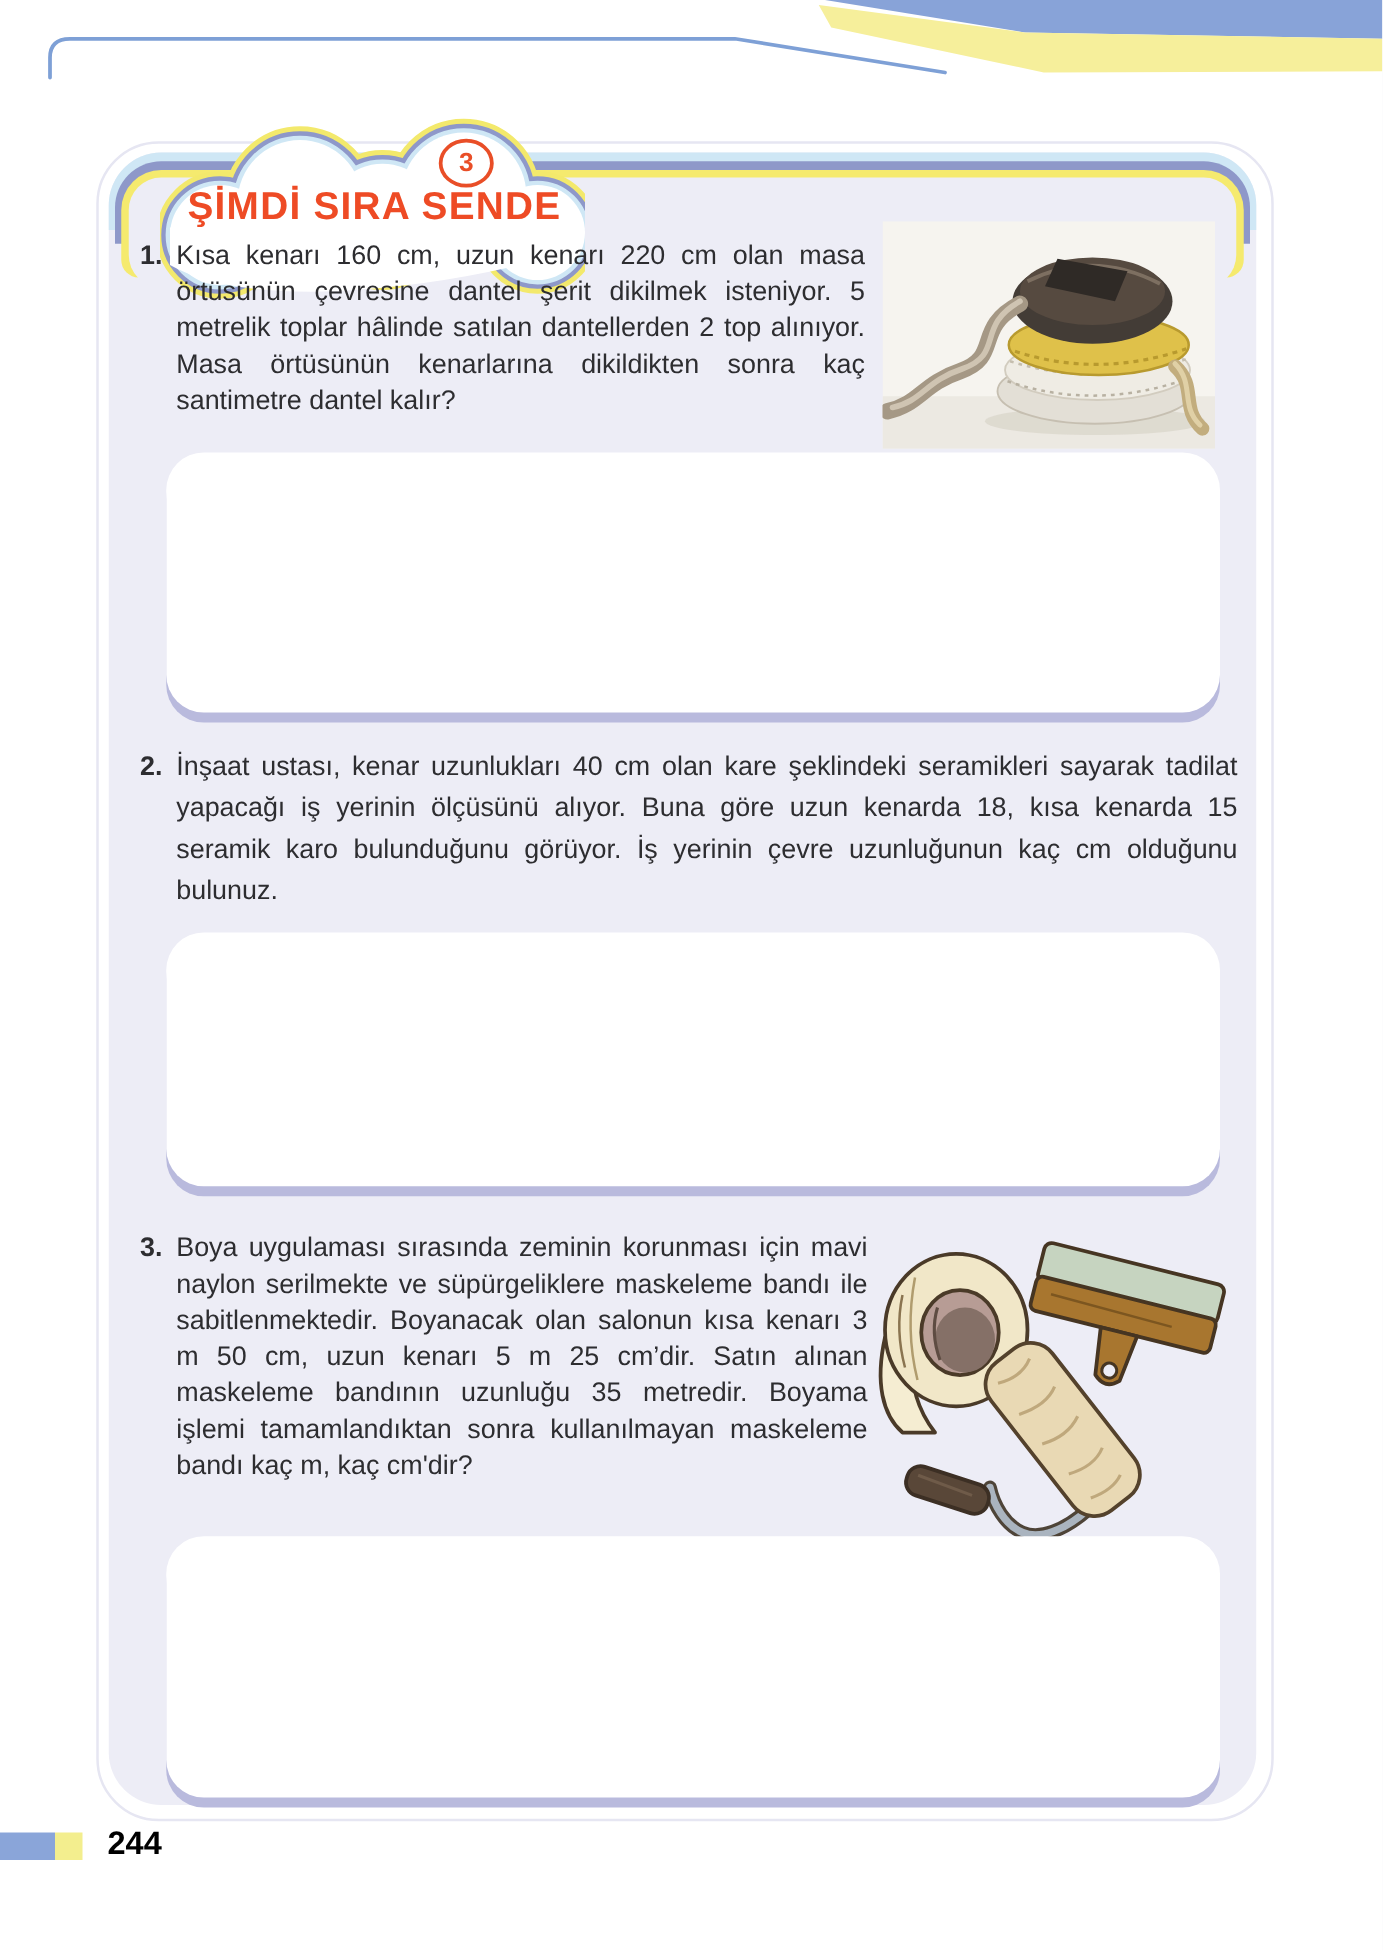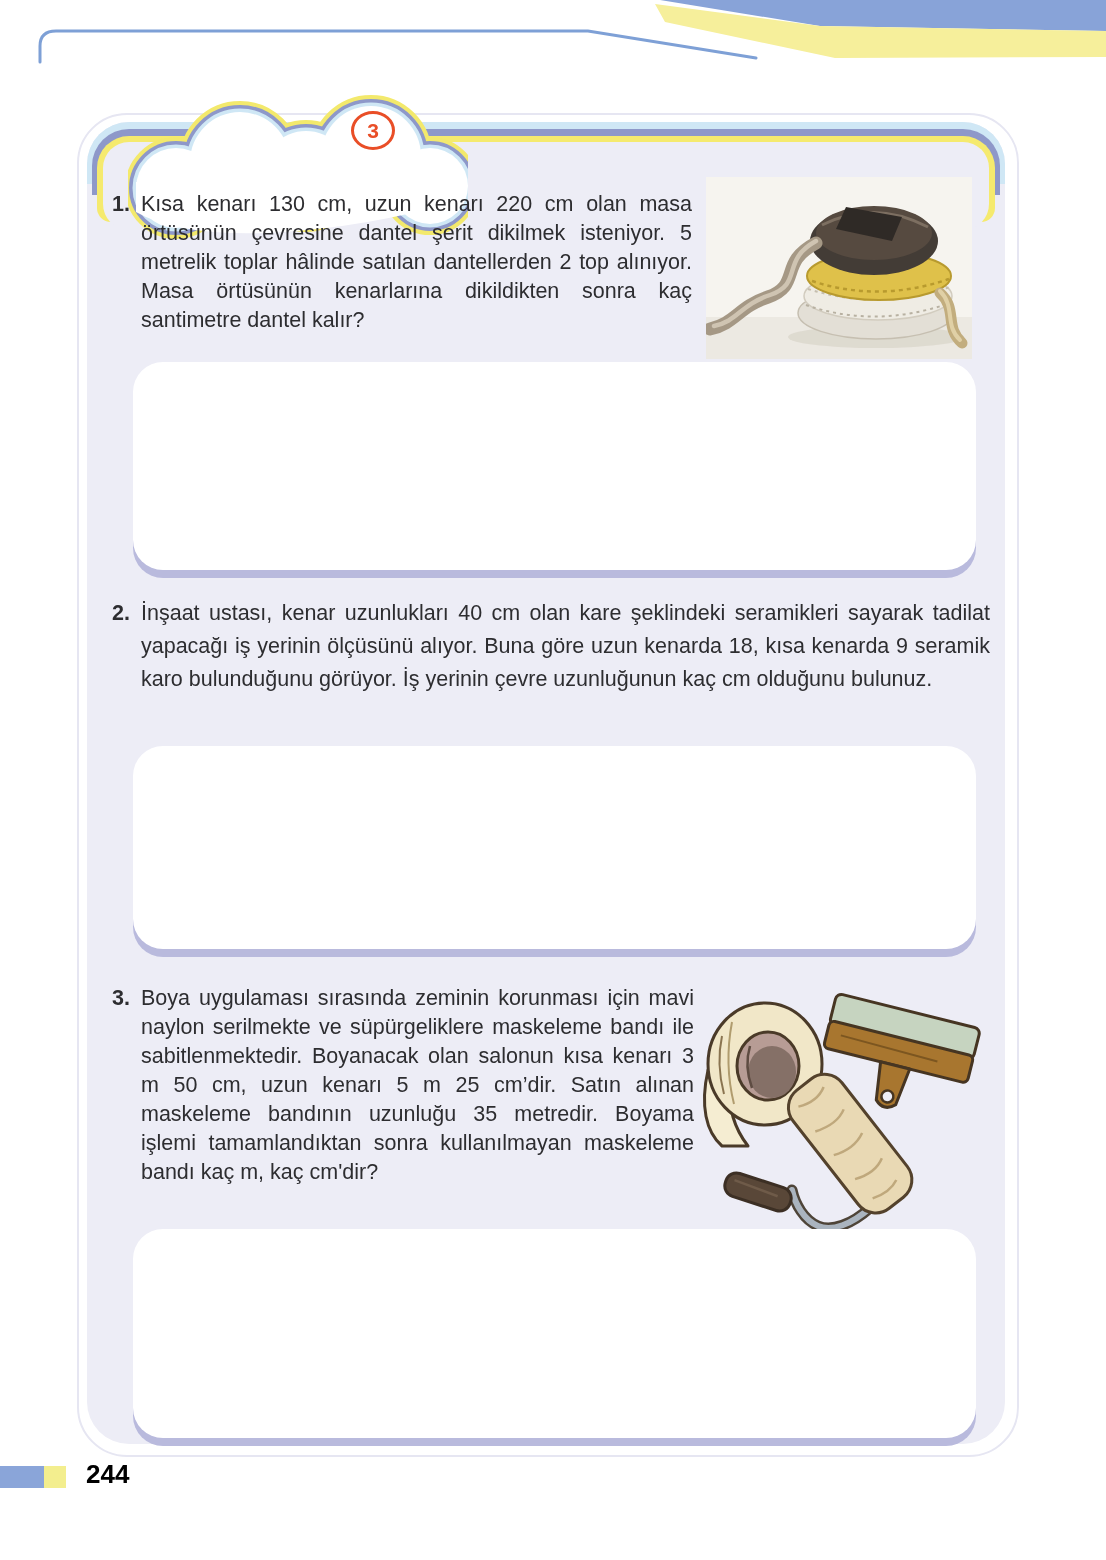--- a/index.html
+++ b/index.html
@@ -88,24 +88,25 @@
     <g fill="#ffffff">
       <circle cx="48" cy="102" r="40"></circle>
         <circle cx="112" cy="76" r="50"></circle>
       <circle cx="178" cy="90" r="45"></circle>
         <circle cx="243" cy="70" r="50"></circle>
       <circle cx="302" cy="100" r="38"></circle>
     </g>
     <path d="M8 96 L332 96 L332 114 Q240 142 140 147 Q50 150 8 126 Z" fill="#ffffff"></path>
   </svg>
   <div class="abs badge">3</div>
+  <div class="abs title">ŞİMDİ SIRA SENDE</div>
 
   <div class="problem p1">
     <span class="num">1.</span>
-    <span class="ptext">Kısa kenarı 130 cm, uzun kenarı 220 cm olan masa örtüsünün çevresine dantel şerit dikilmek isteniyor. 5 metrelik toplar hâlinde satılan dantellerden 2 top alınıyor. Masa örtüsünün kenarlarına dikildikten sonra kaç santimetre dantel kalır?</span>
+    <span class="ptext">Kısa kenarı 160 cm, uzun kenarı 220 cm olan masa örtüsünün çevresine dantel şerit dikilmek isteniyor. 5 metrelik toplar hâlinde satılan dantellerden 2 top alınıyor. Masa örtüsünün kenarlarına dikildikten sonra kaç santimetre dantel kalır?</span>
   </div>
 
   <svg class="abs photo" viewBox="0 0 266 182" xmlns="http://www.w3.org/2000/svg">
     <rect width="266" height="182" fill="#f6f4ef"></rect>
     <rect y="140" width="266" height="42" fill="#ece9e2"></rect>
     <ellipse cx="170" cy="160" rx="88" ry="11" fill="#d9d4c9" opacity="0.7"></ellipse>
 
     <ellipse cx="170" cy="136" rx="78" ry="26" fill="#e3dfd6" stroke="#c6bfb1" stroke-width="1.5"></ellipse>
     <ellipse cx="172" cy="119" rx="74" ry="24" fill="#efece4" stroke="#d2ccbf" stroke-width="1.5"></ellipse>
     <path d="M100 128 Q170 152 244 126" stroke="#b8b1a2" stroke-width="2" fill="none" stroke-dasharray="3 4"></path>
@@ -123,21 +124,21 @@
     <path d="M110 64 C 74 84, 98 106, 64 118 C 34 128, 32 144, 8 149" stroke="#cfc4b2" stroke-width="4.5" fill="none" stroke-linecap="round"></path>
 
     <path d="M234 116 C 252 132, 238 150, 256 166" stroke="#c2ad7e" stroke-width="11" fill="none" stroke-linecap="round"></path>
     <path d="M234 114 C 250 130, 238 148, 254 163" stroke="#e0d0a6" stroke-width="4" fill="none" stroke-linecap="round"></path>
   </svg>
 
   <div class="answer-box box1"></div>
 
   <div class="problem p2">
     <span class="num">2.</span>
-    <span class="ptext">İnşaat ustası, kenar uzunlukları 40 cm olan kare şeklindeki seramikleri sayarak tadilat yapacağı iş yerinin ölçüsünü alıyor. Buna göre uzun kenarda 18, kısa kenarda 9 seramik karo bulunduğunu görüyor. İş yerinin çevre uzunluğunun kaç cm olduğunu bulunuz.</span>
+    <span class="ptext">İnşaat ustası, kenar uzunlukları 40 cm olan kare şeklindeki seramikleri sayarak tadilat yapacağı iş yerinin ölçüsünü alıyor. Buna göre uzun kenarda 18, kısa kenarda 15 seramik karo bulunduğunu görüyor. İş yerinin çevre uzunluğunun kaç cm olduğunu bulunuz.</span>
   </div>
 
   <div class="answer-box box2"></div>
 
   <div class="problem p3">
     <span class="num">3.</span>
     <span class="ptext">Boya uygulaması sırasında zeminin korunması için mavi naylon serilmekte ve süpürgeliklere maskeleme bandı ile sabitlenmektedir. Boyanacak olan salonun kısa kenarı 3 m 50 cm, uzun kenarı 5 m 25 cm’dir. Satın alınan maskeleme bandının uzunluğu 35 metredir. Boyama işlemi tamamlandıktan sonra kullanılmayan maskeleme bandı kaç m, kaç cm'dir?</span>
   </div>
 
   <svg class="abs tools" viewBox="0 0 298 260" xmlns="http://www.w3.org/2000/svg">

